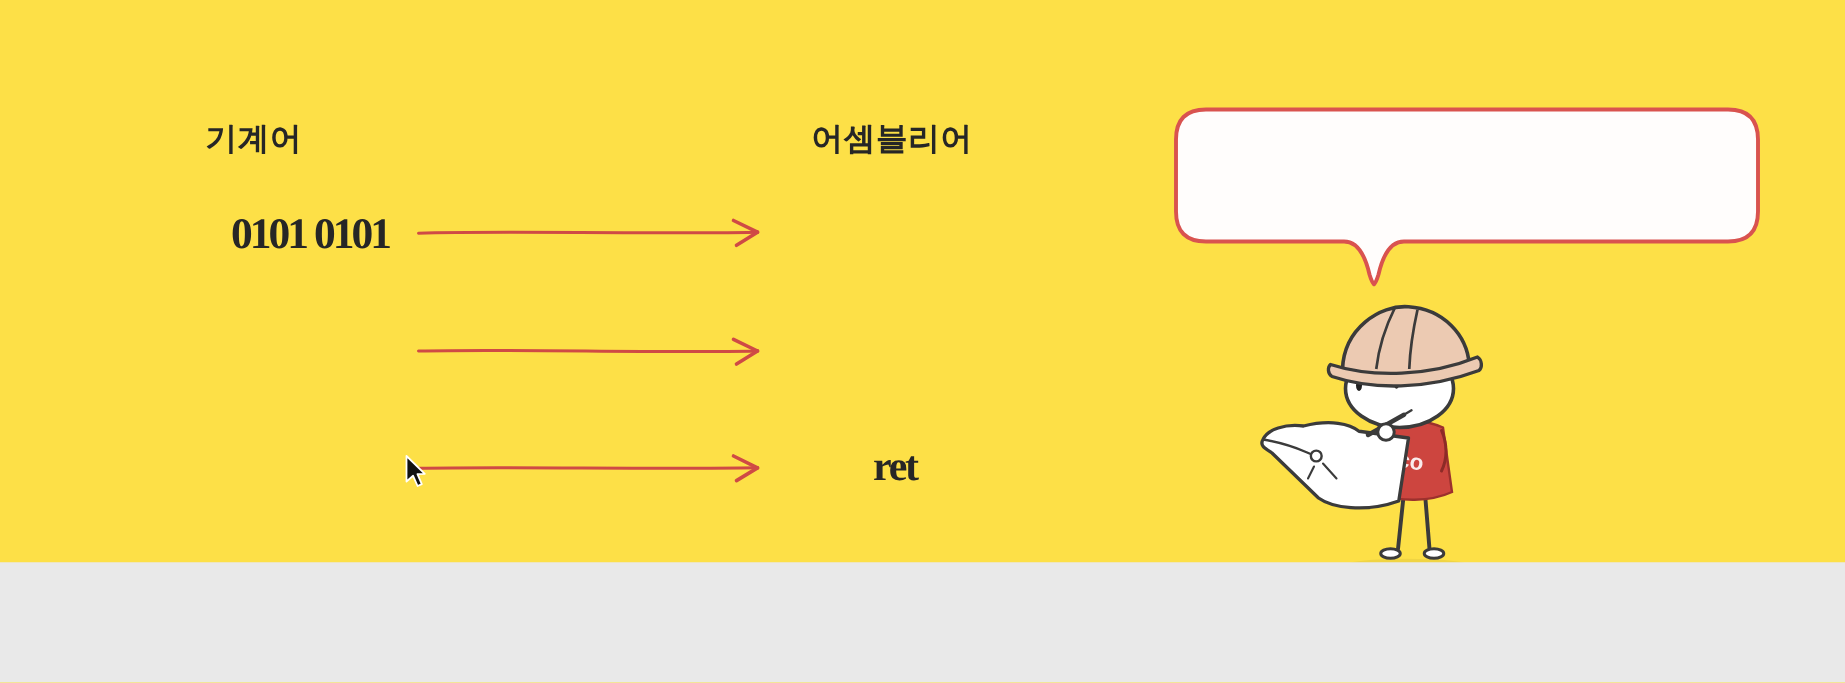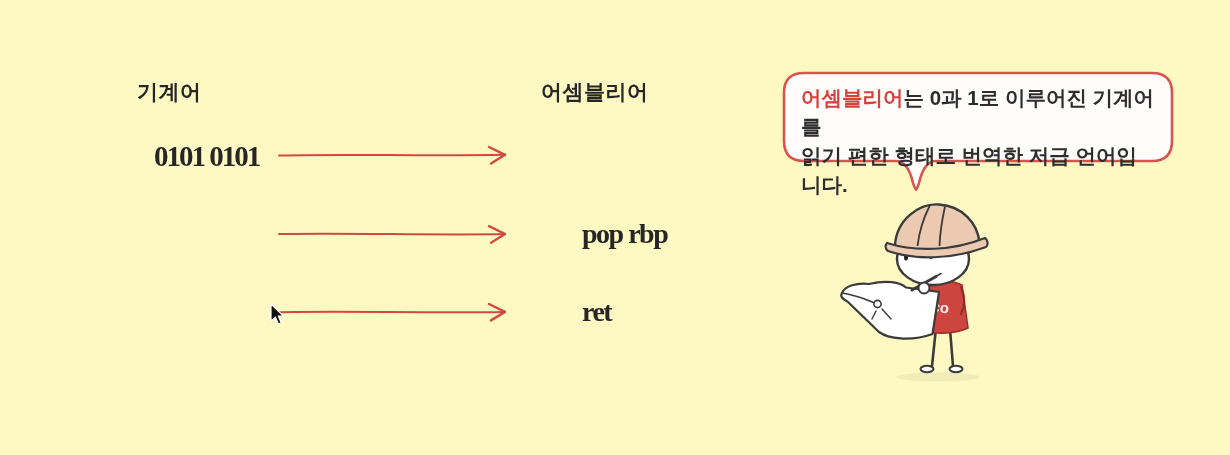--- a/index.html
+++ b/index.html
@@ -1,17 +1,17 @@
 <!DOCTYPE html>
 <html><head>
 <meta charset="utf-8">
 <style>
   html,body{margin:0;padding:0;background:#e9e9e9;}
   .stage{
-    position:relative;width:1230px;height:455px;background:#fef9c3;
+    position:relative;width:1230px;height:375px;background:#fde047;
     overflow:hidden;font-family:"Liberation Sans",sans-serif;color:#2d2d2d;
   }
   .col-header{
     position:absolute;font-size:21px;font-weight:700;color:#262626;
     letter-spacing:0.5px;
   }
   .hdr-machine{left:137px;top:78px;}
   .hdr-asm{left:541px;top:78px;}
   .mono{
     font-family:Liberation Serif, serif;
@@ -44,38 +44,33 @@
     <path d="M3,11.5 C60,9.8 150,12.2 229,10.8" fill="none" stroke="#cf4a45" stroke-width="2" stroke-linecap="round"></path>
     <path d="M229,10.8 L213,3" fill="none" stroke="#cf4a45" stroke-width="2.4" stroke-linecap="round"></path>
     <path d="M229,10.8 L215,19.5" fill="none" stroke="#cf4a45" stroke-width="2.4" stroke-linecap="round"></path>
   </svg>
 
   <svg class="arrow r2a" viewBox="0 0 248 22">
     <path d="M3,11 C70,9.5 160,12.5 229,11" fill="none" stroke="#cf4a45" stroke-width="2" stroke-linecap="round"></path>
     <path d="M229,11 L213,3.2" fill="none" stroke="#cf4a45" stroke-width="2.4" stroke-linecap="round"></path>
     <path d="M229,11 L215,19.7" fill="none" stroke="#cf4a45" stroke-width="2.4" stroke-linecap="round"></path>
   </svg>
-  <div class="mono asmtxt r2t">pop rbp</div>
 
   <svg class="arrow r3a" viewBox="0 0 248 22">
     <path d="M3,11.2 C65,10 155,12 229,10.9" fill="none" stroke="#cf4a45" stroke-width="2" stroke-linecap="round"></path>
     <path d="M229,10.9 L213,3" fill="none" stroke="#cf4a45" stroke-width="2.4" stroke-linecap="round"></path>
     <path d="M229,10.9 L215,19.4" fill="none" stroke="#cf4a45" stroke-width="2.4" stroke-linecap="round"></path>
   </svg>
   <div class="mono asmtxt r3t">ret</div>
 
   <svg class="bubble-svg" viewBox="0 0 400 132">
     <path d="M25,7 L373,7 Q393,7 393,27 L393,75 Q393,95 373,95 L157,95
              Q145,95 140,117 Q138.5,122 137,123.5 Q135.5,122 134,117
              Q129,95 117,95 L25,95 Q5,95 5,75 L5,27 Q5,7 25,7 Z" fill="#fffdfc" stroke="#d9534f" stroke-width="2.6" stroke-linejoin="round"></path>
   </svg>
-  <div class="bubble-text">
-    <span class="bubble-term">어셈블리어</span><span>는 0과 1로 이루어진 기계어를</span><br>
-    <span>읽기 편한 형태로 번역한 저급 언어입니다.</span>
-  </div>
 
   <svg class="character-svg" viewBox="0 0 200 200">
 
     <ellipse cx="103" cy="187" rx="42" ry="4.5" fill="rgba(0,0,0,0.05)"></ellipse>
 
     <path d="M101,138 L97,176" fill="none" stroke="#3b3b3b" stroke-width="2.6" stroke-linecap="round"></path>
     <path d="M115,139 L118,176" fill="none" stroke="#3b3b3b" stroke-width="2.6" stroke-linecap="round"></path>
     <ellipse cx="92" cy="179" rx="6.5" ry="3.2" fill="#fff" stroke="#3b3b3b" stroke-width="2"></ellipse>
     <ellipse cx="121" cy="179" rx="6.5" ry="3.2" fill="#fff" stroke="#3b3b3b" stroke-width="2"></ellipse>
 

